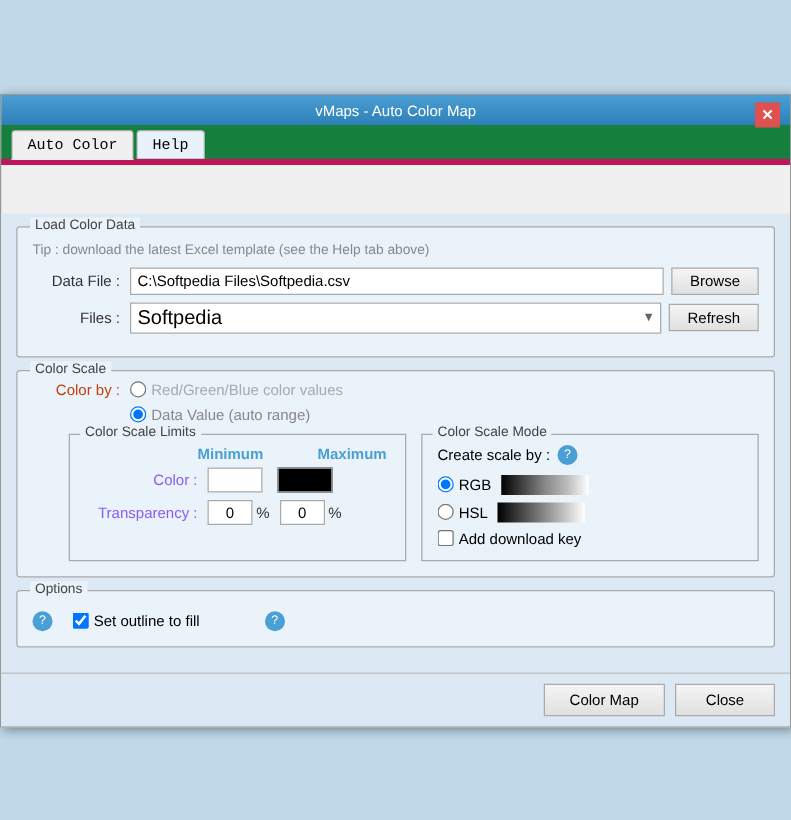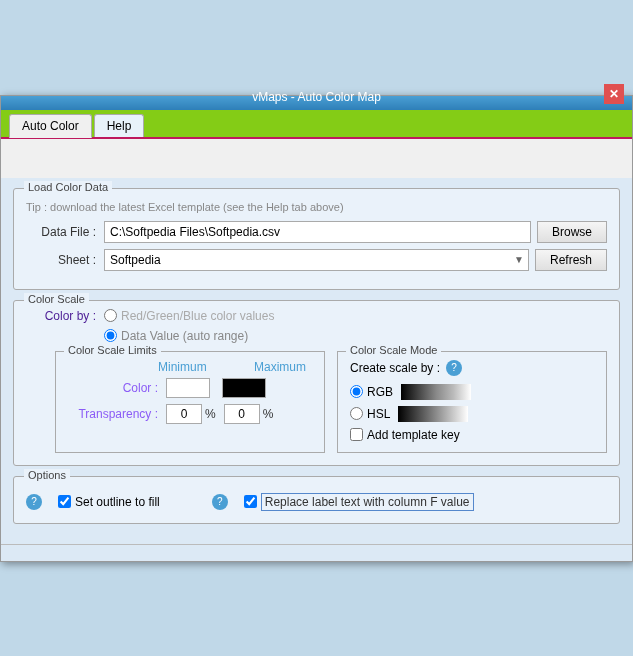--- a/index.html
+++ b/index.html
@@ -15,24 +15,24 @@
     .window {
       width: 633px;
       background: #f0f0f0;
       border: 1px solid #999;
       box-shadow: 2px 2px 8px rgba(0,0,0,0.4);
     }
     .title-bar {
       background: linear-gradient(to bottom, #4a9fd4, #2e7fb8);
       color: white;
       display: flex;
-      align-items: flex-end;
+      align-items: flex-start;
       justify-content: space-between;
       padding: 6px 8px;
-      height: 14px;
+      height: 24px;
     }
     .title-bar-title {
       font-size: 12px;
       font-weight: normal;
       flex: 1;
       text-align: center;
     }
     .title-bar-close {
       background: #e05050;
       color: white;
@@ -40,24 +40,25 @@
       width: 20px;
       height: 20px;
       font-size: 12px;
       cursor: pointer;
       display: flex;
       align-items: center;
       justify-content: center;
       font-weight: bold;
     }
     .tabs {
-      background: #84cc16;
-      border-bottom: 2px solid #be185d;
+      background: #15803d;
+      border-bottom: 5px solid #be185d;
       display: flex;
       padding: 4px 8px 0 8px;
+      font-family: Liberation Mono, monospace;
     }
     .tab {
       padding: 4px 12px;
       border: 1px solid #aaa;
       border-bottom: none;
       background: #e8f2fa;
       cursor: pointer;
       font-size: 12px;
       margin-right: 2px;
       border-radius: 3px 3px 0 0;
@@ -127,21 +128,21 @@
     .select-wrapper {
       flex: 1;
       position: relative;
       display: flex;
       align-items: center;
     }
     .select-wrapper select {
       width: 100%;
       padding: 3px 20px 3px 5px;
       border: 1px solid #aaa;
-      font-size: 12px;
+      font-size: 16px;
       background: white;
       appearance: none;
       -webkit-appearance: none;
     }
     .select-arrow {
       position: absolute;
       right: 5px;
       pointer-events: none;
       font-size: 10px;
       color: #666;
@@ -149,21 +150,21 @@
     
     .radio-row {
       display: flex;
       align-items: center;
       margin-bottom: 6px;
     }
     .radio-label-main {
       width: 70px;
       text-align: right;
       margin-right: 8px;
-      color: #4c1d95;
+      color: #c2410c;
       font-size: 12px;
     }
     .radio-option {
       display: flex;
       align-items: center;
       margin-right: 16px;
       color: #888;
       font-size: 12px;
     }
     .radio-option.disabled {
@@ -340,20 +341,21 @@
       cursor: pointer;
       font-size: 12px;
       min-width: 80px;
       text-align: center;
     }
     .min-max-header {
       display: flex;
       margin-bottom: 4px;
       margin-left: 90px;
       gap: 20px;
+      font-weight: bold;
     }
     .min-max-col {
       width: 44px;
       text-align: center;
       font-size: 12px;
       color: #4a9fd4;
     }
   </style>
 </head>
 <body>
@@ -379,21 +381,21 @@
 
     <div class="group-box">
       <span class="group-label">Load Color Data</span>
       <div class="tip-text">Tip : download the latest Excel template (see the Help tab above)</div>
       <div class="form-row">
         <span class="form-label">Data File :</span>
         <input type="text" class="file-input" value="C:\Softpedia Files\Softpedia.csv" style="">
         <button class="btn">Browse</button>
       </div>
       <div class="form-row">
-        <span class="form-label">Sheet :</span>
+        <span class="form-label">Files :</span>
         <div class="select-wrapper">
           <select>
             <option>Softpedia</option>
           </select>
           <span class="select-arrow">▼</span>
         </div>
         <button class="btn">Refresh</button>
       </div>
     </div>
 
@@ -462,44 +464,42 @@
             <label style="display:flex;align-items:center;cursor:pointer;">
               <input type="radio" name="scalemode" style="margin-right: 4px;">
               <span>HSL</span>
             </label>
             <div class="gradient-bar gradient-hsl" style="margin-left:8px;"></div>
           </div>
 
           <div class="add-key-row">
             <label style="display:flex;align-items:center;cursor:pointer;">
               <input type="checkbox" style="margin-right: 4px;">
-              <span>Add template key</span>
+              <span>Add download key</span>
             </label>
           </div>
         </div>
 
       </div>
     </div>
 
     <div class="group-box">
       <span class="group-label">Options</span>
       <div class="options-row">
         <span class="help-icon">?</span>
         <label style="display:flex;align-items:center;cursor:pointer;gap:4px;">
           <input type="checkbox" checked="" style="">
           <span>Set outline to fill</span>
         </label>
 
         <span style="display:inline-block;width:20px;"></span>
 
         <span class="help-icon">?</span>
-        <label style="display:flex;align-items:center;cursor:pointer;gap:4px;">
-          <input type="checkbox" checked="" style="">
-          <span class="checkbox-label outlined">Replace label text with column F value</span>
-        </label>
       </div>
     </div>
 
   </div>
 
   <div class="footer">
+    <button class="footer-btn">Color Map</button>
+    <button class="footer-btn">Close</button>
   </div>
 </div>
 
 </body></html>

